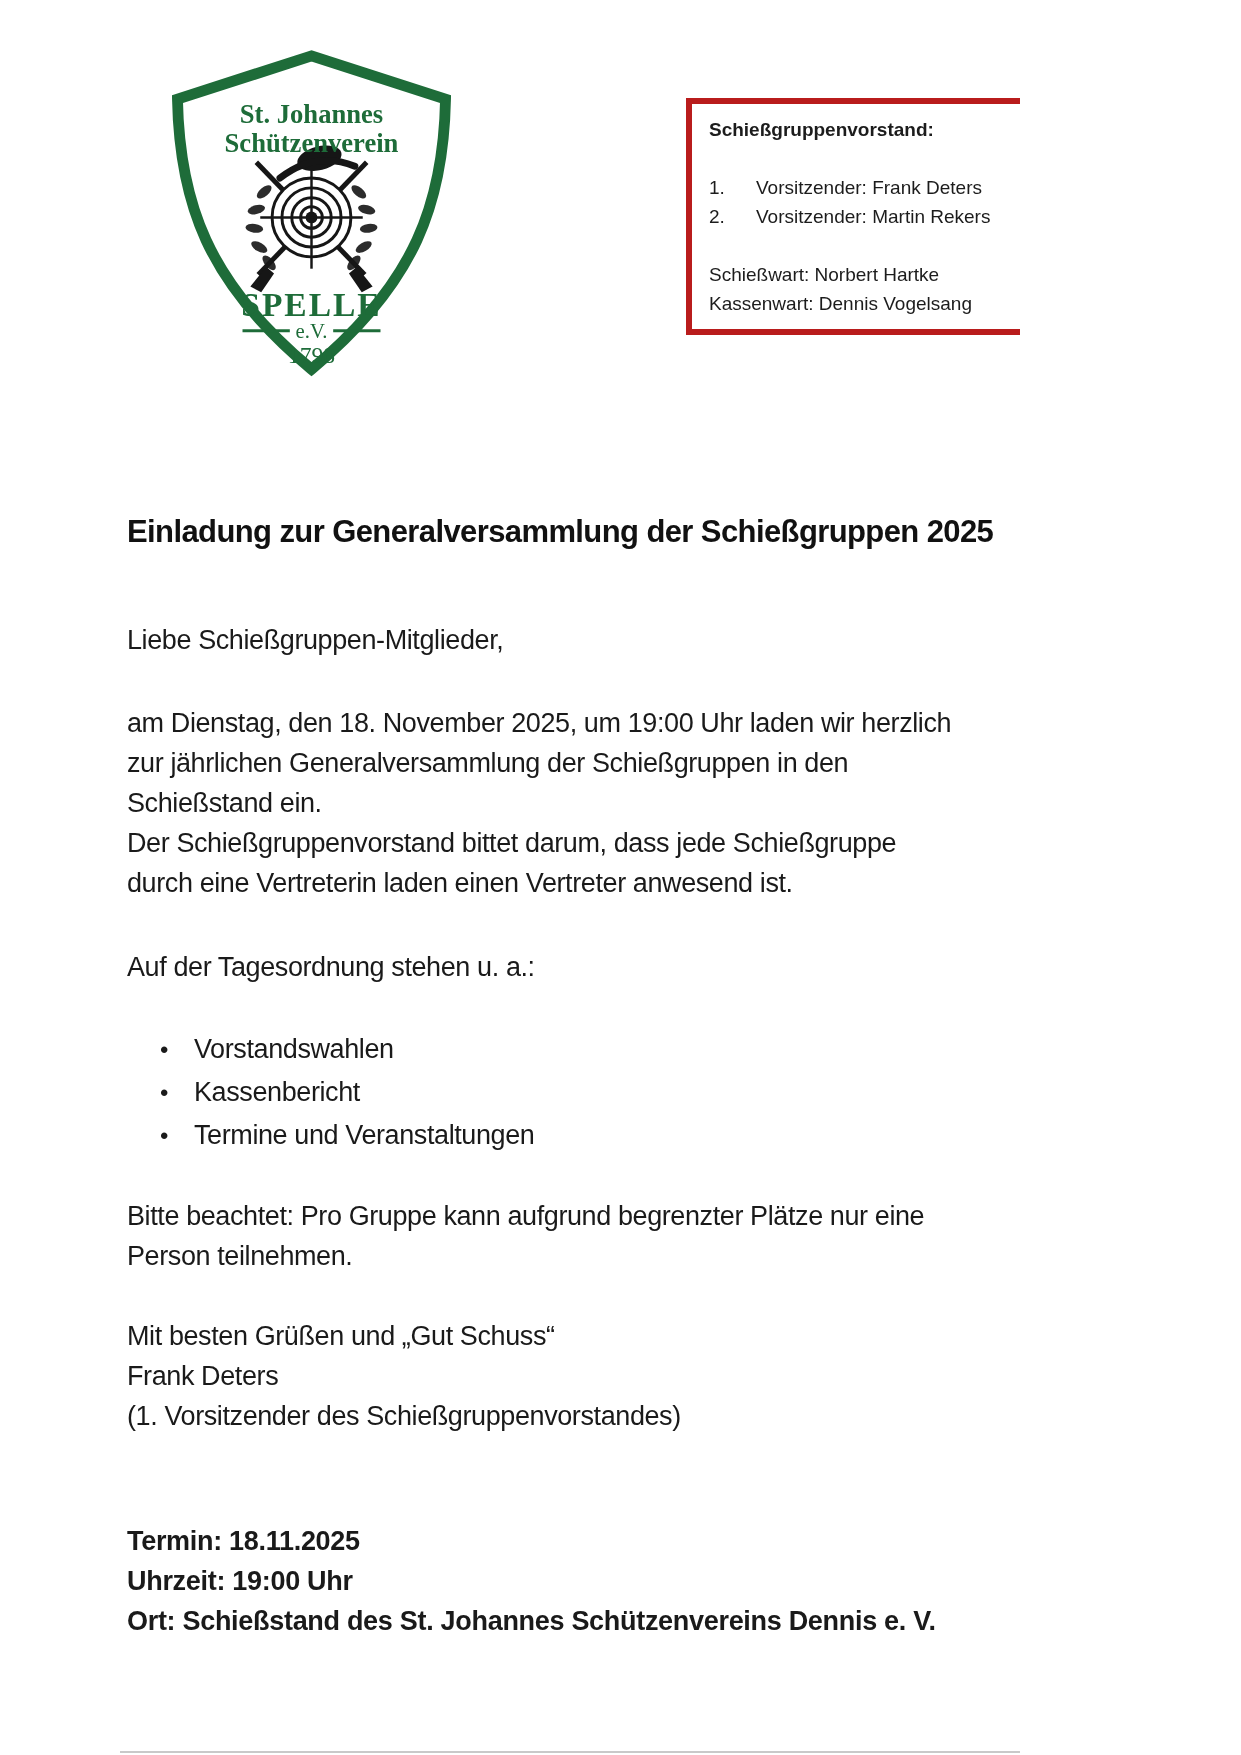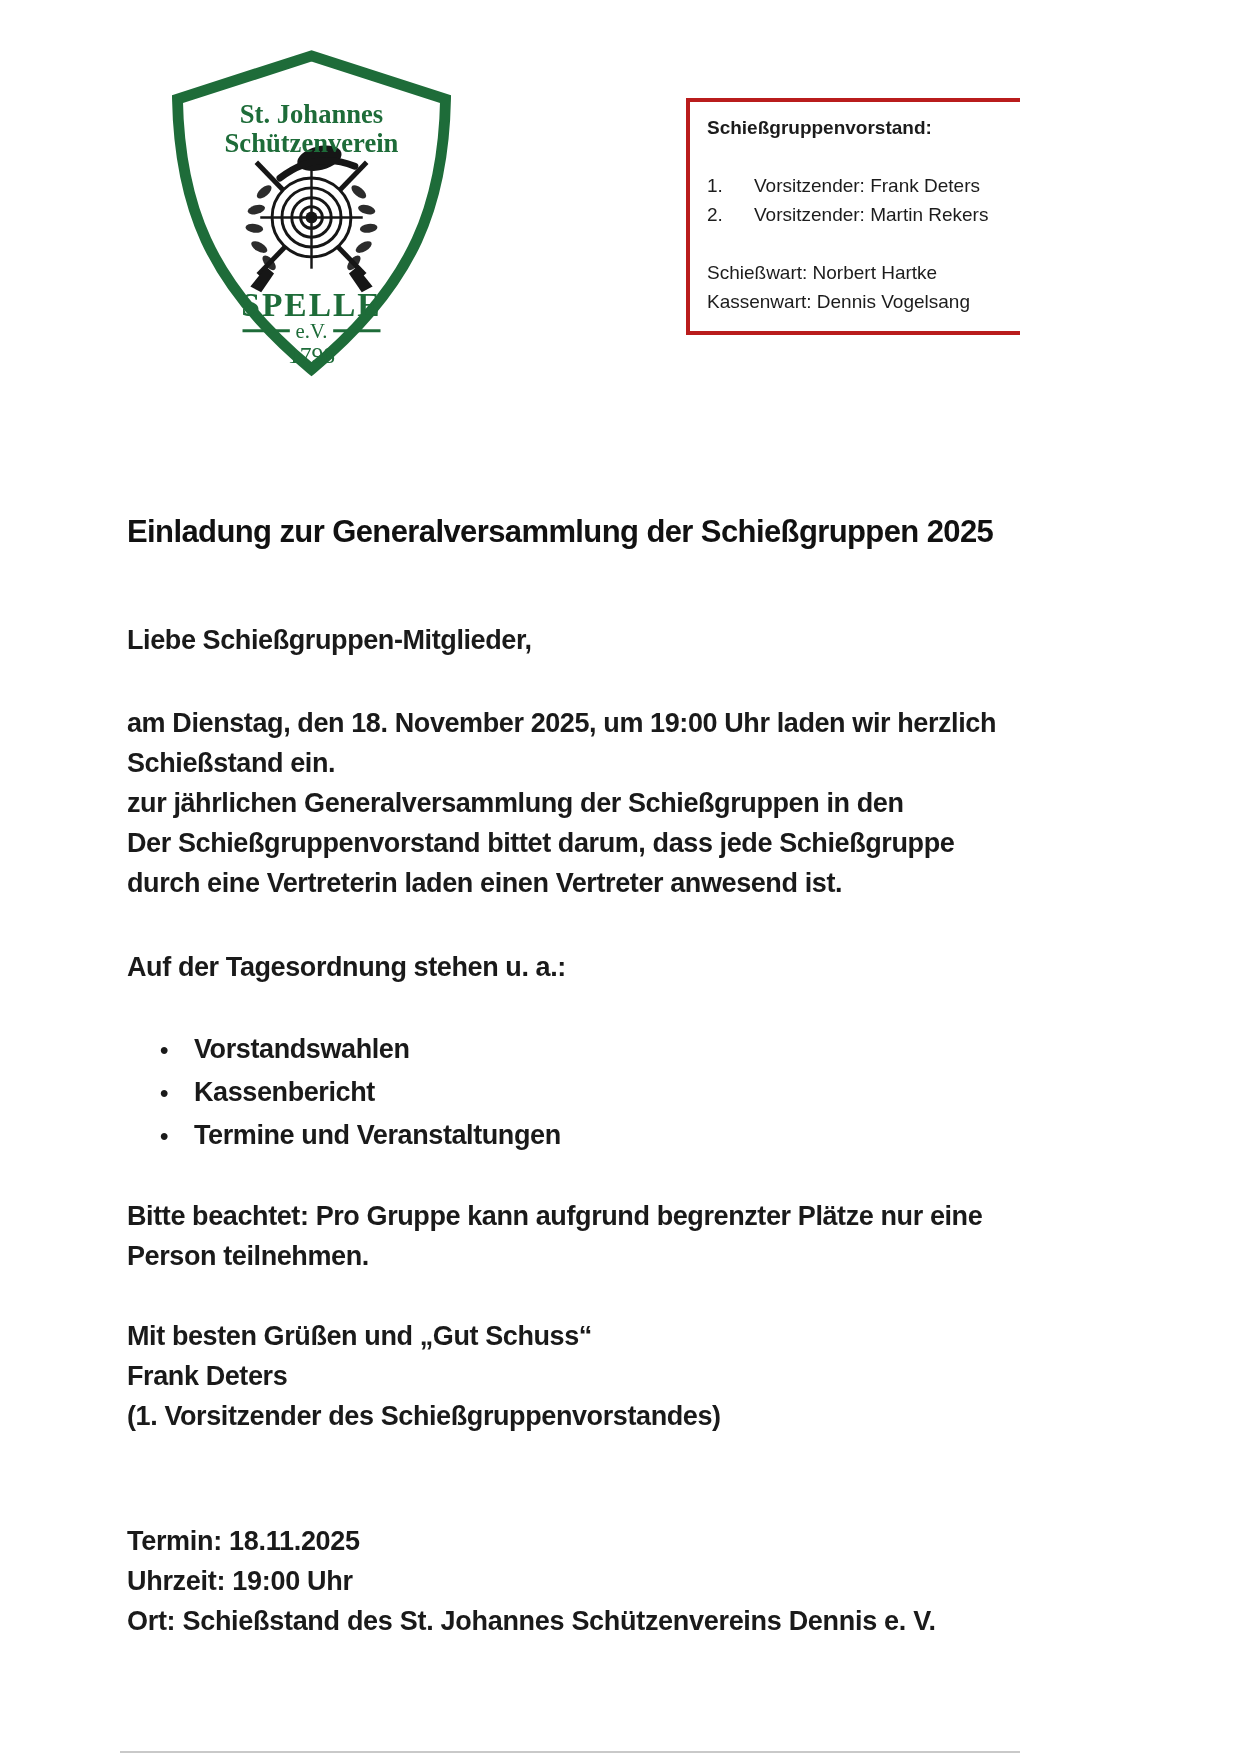--- a/index.html
+++ b/index.html
@@ -11,39 +11,39 @@
     color:#1a1a1a;
     overflow:hidden;
   }
 
   
   .crest { position:absolute; left:163px; top:44px; width:297px; height:340px; }
 
   
   .board-box {
     position:absolute; left:686px; top:98px; width:385px; height:237px;
-    border:4px solid #b91c1c; box-sizing:border-box;
+    border:6px solid #b91c1c; box-sizing:border-box;
     padding:11px 10px 0 17px;
     font-size:19px; line-height:29px; color:#1c1c1c;
   }
   .board-box .bb-title { font-weight:bold; }
   .bb-spacer { height:29px; }
   .bb-row { display:flex; }
   .bb-num { width:47px; flex:0 0 47px; }
 
   
   .abs { position:absolute; left:127px;margin-top:32px; }
   .line { white-space:nowrap; }
 
   .doc-title {
     top:482px;
     font-size:31px; font-weight:bold; letter-spacing:-0.6px;
     color:#111;
   }
-  .body-text { font-size:27px; letter-spacing:-0.4px; line-height:40px;font-weight:bold; }
+  .body-text { font-size:27px; letter-spacing:-0.4px; line-height:40px; }
   .salutation { top:588px; }
   .para1 { top:671px; }
   .agenda-intro { top:915px; }
   .agenda { top:996px; line-height:43px; }
   .agenda-item { display:flex; }
   .agenda-bullet { margin-left:33px; width:34px; flex:0 0 34px; font-size:24px; }
   .note { top:1164px; }
   .closing { top:1284px; }
   .details { top:1489px; font-weight:bold; letter-spacing:-0.3px; }
 
@@ -123,22 +123,22 @@
     <div class="line">Schießwart: Norbert Hartke</div>
     <div class="line">Kassenwart: Dennis Vogelsang</div>
   </div>
 
   <div class="abs doc-title line">Einladung zur Generalversammlung der Schießgruppen 2025</div>
 
   <div class="abs body-text salutation line">Liebe Schießgruppen-Mitglieder,</div>
 
   <div class="abs body-text para1">
     <div class="line">am Dienstag, den 18. November 2025, um 19:00 Uhr laden wir herzlich</div>
+    <div class="line">zur jährlichen Generalversammlung der Schießgruppen in den</div>
     <div class="line">Schießstand ein.</div>
-    <div class="line">zur jährlichen Generalversammlung der Schießgruppen in den</div>
     <div class="line">Der Schießgruppenvorstand bittet darum, dass jede Schießgruppe</div>
     <div class="line">durch eine Vertreterin laden einen Vertreter anwesend ist.</div>
   </div>
 
   <div class="abs body-text agenda-intro line">Auf der Tagesordnung stehen u. a.:</div>
 
   <div class="abs body-text agenda">
     <div class="agenda-item">
       <span class="agenda-bullet">•</span>
       <span class="line">Vorstandswahlen</span>

